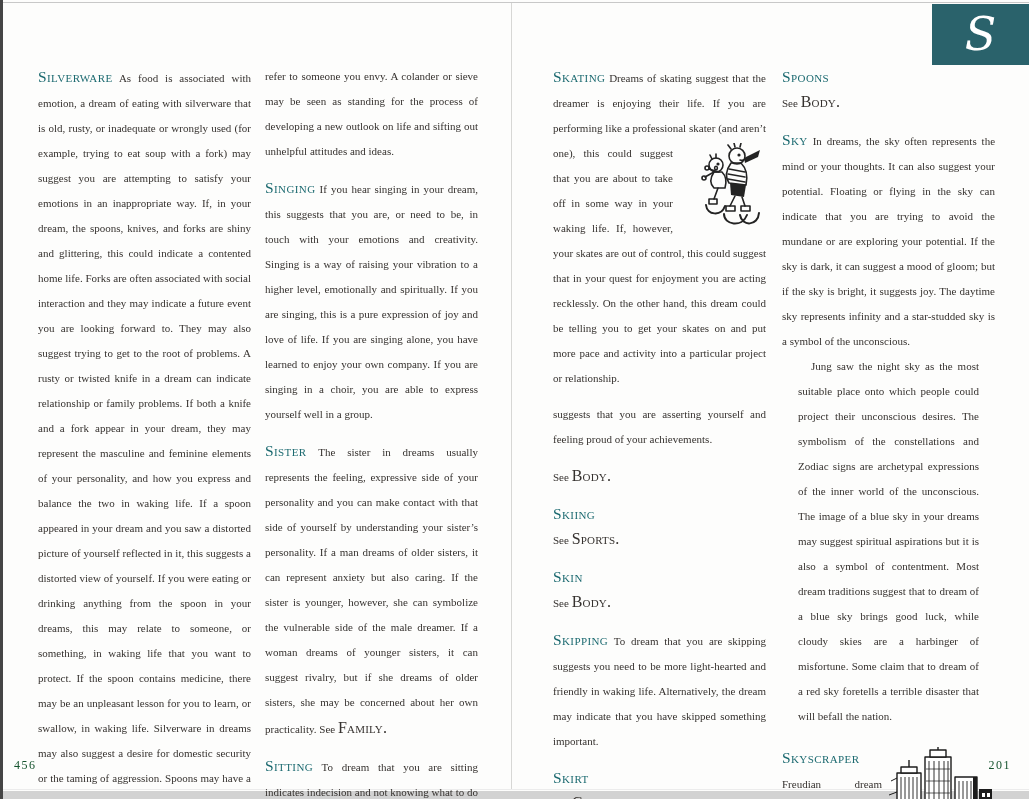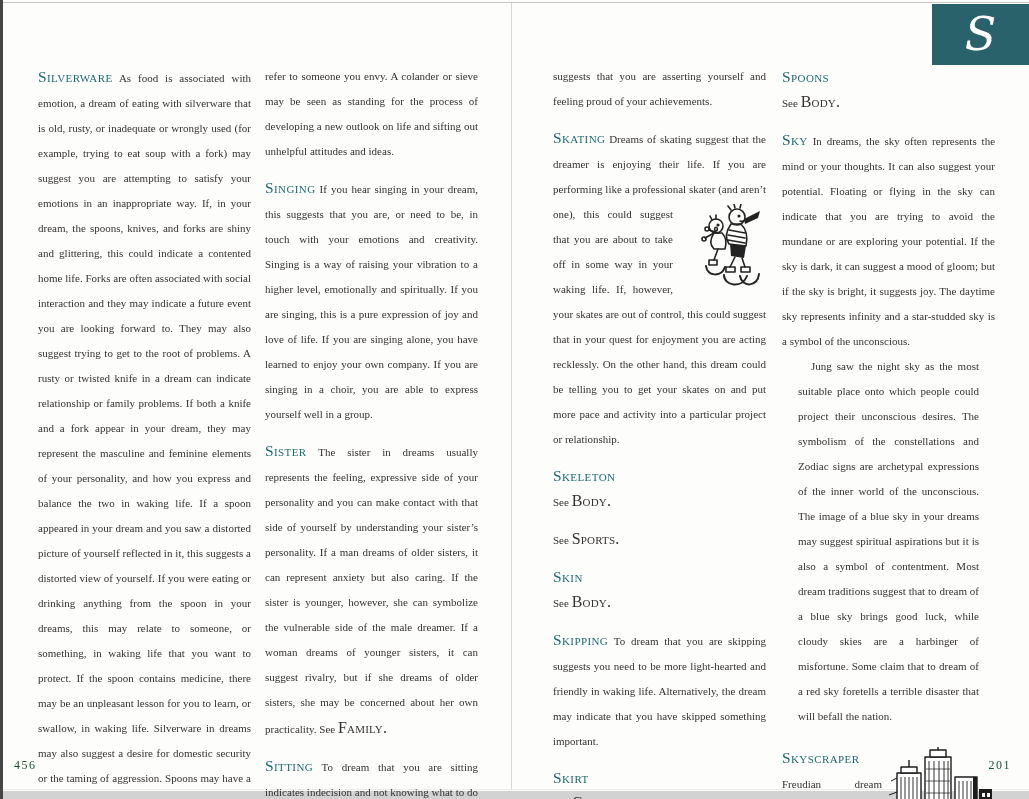--- a/index.html
+++ b/index.html
@@ -73,23 +73,20 @@
       <span>See</span>
       <span class="sc">Family.</span>
     </p>
     <p class="entry">
       <span class="head">Sitting</span>
       <span>To dream that you are sitting indicates indecision and not knowing what to do with your life. It could also suggest laziness. If you get up in your dream, this</span>
     </p>
   </div>
 
   <div class="col col3">
-    <p class="entry">
-      <span>suggests that you are asserting yourself and feeling proud of your achievements.</span>
-    </p>
     <p class="entry">
       <span class="head">Skating</span>
       <span>Dreams of skating suggest that the dreamer is enjoying their life. If you are performing like a professional</span>
       <svg class="float-ill" width="86" height="86" viewBox="0 0 86 86">
         <g fill="none" stroke="#232323" stroke-width="1.6" stroke-linecap="round" stroke-linejoin="round">
 
           <circle cx="57" cy="13" r="8"></circle>
           <path d="M51 6 l-3 -4 M55 4 l-1 -4 M60 4 l1 -4"></path>
           <circle cx="59" cy="12" r="0.8" fill="#232323"></circle>
           <path d="M60 17 q3 1 5 -1"></path>
@@ -111,26 +108,29 @@
           <circle cx="27" cy="25" r="2"></circle>
           <path d="M34 29 C30 35 30 41 34 45 L45 45 C47 38 45 32 42 29 Z"></path>
           <path d="M38 45 L34 56"></path>
           <path d="M29 56 h8 v5 h-8 Z"></path>
           <path d="M26 62 C27 72 41 74 45 63" stroke-width="2"></path>
         </g>
       </svg>
       <span>skater (and aren’t one), this could suggest that you are about to take off in some way in your waking life. If, however,</span>
       <span>your skates are out of control, this could suggest that in your quest for enjoyment you are acting recklessly. On the other hand, this dream could be telling you to get your skates on and put more pace and activity into a particular project or relationship.</span>
     </p>
-    <div class="entry">
-      <span class="head block">Skeleton</span>
+    <p class="entry">
+      <span>suggests that you are asserting yourself and feeling proud of your achievements.</span>
+    </p>
+    <div class="entry">
       <span>See</span>
       <span class="sc">Body.</span>
     </div>
     <div class="entry">
+      <span class="head block">Skiing</span>
       <span>See</span>
       <span class="sc">Sports.</span>
     </div>
     <div class="entry">
       <span class="head block">Skin</span>
       <span>See</span>
       <span class="sc">Body.</span>
     </div>
     <p class="entry">
       <span class="head">Skipping</span>

